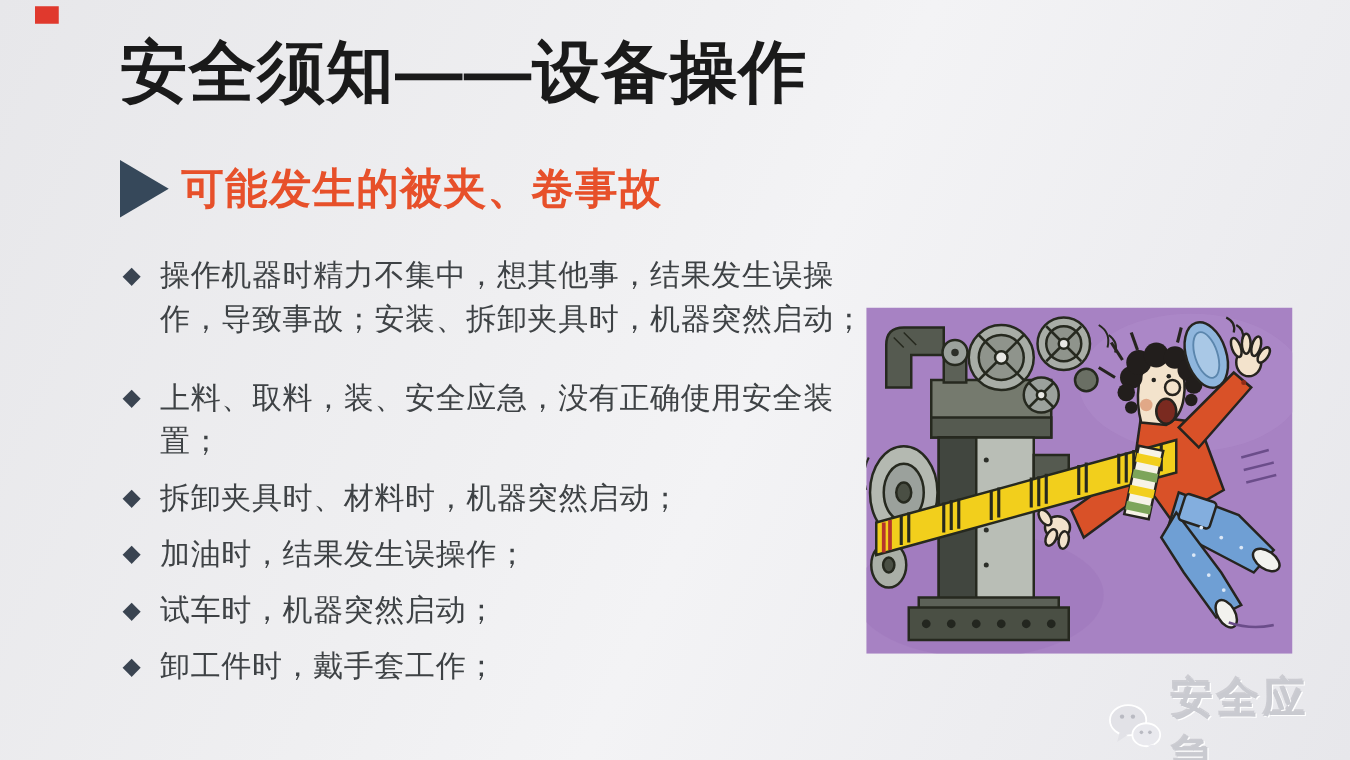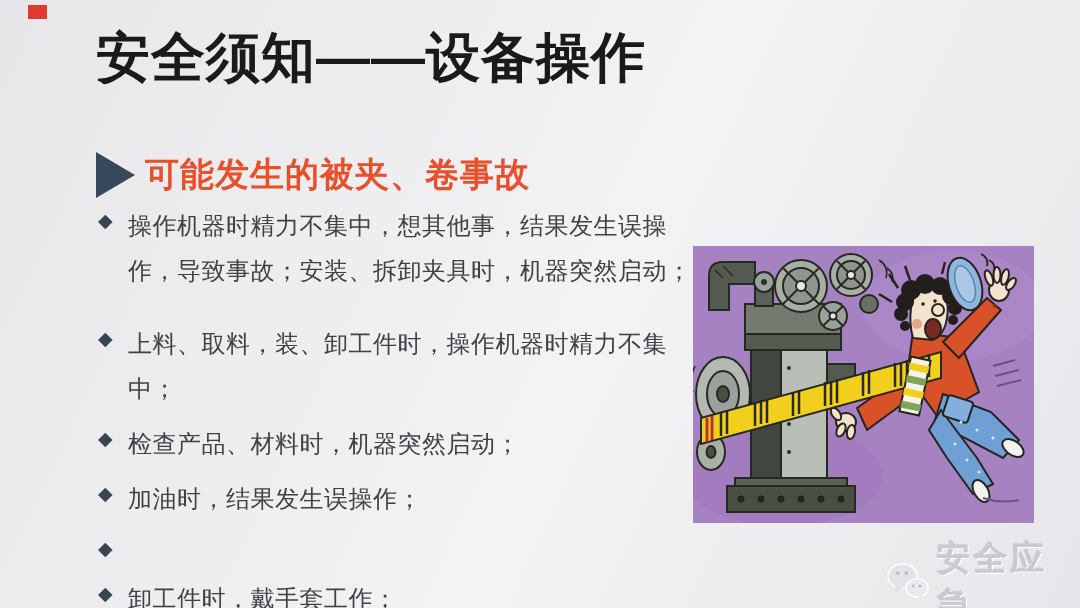--- a/index.html
+++ b/index.html
@@ -6,33 +6,33 @@
   body{
     width:1080px;height:608px;position:relative;overflow:hidden;
     font-family:"Liberation Sans",sans-serif;
     background:linear-gradient(115deg,#e7e7ea 0%,#efeff1 38%,#f3f3f5 55%,#e7e7eb 100%);
   }
   .corner-accent{position:absolute;left:28px;top:5px;width:19px;height:14px;background:#e0392d;}
   .slide-title{
     position:absolute;left:57px;top:22px;width:900px;
     font-size:54px;font-weight:700;color:#1a1a1a;letter-spacing:1px;margin-left:39px;
   }
-  .section-heading{position:absolute;left:96px;top:152px;display:flex;align-items:center;}
+  .section-heading{position:absolute;left:96px;top:128px;display:flex;align-items:center;}
   .tri{
     width:0;height:0;border-top:23px solid transparent;border-bottom:23px solid transparent;
     border-left:39px solid #36485a;margin-right:10px;
   }
   .section-heading-text{font-size:34px;font-weight:700;color:#e7502a;letter-spacing:1px;}
   .bullet-list{position:absolute;left:98px;top:203px;width:600px;margin:0;padding:0;list-style:none;}
   .bullet{display:flex;align-items:flex-start;margin-bottom:10px;}
   .bullet.first{margin-bottom:28px;}
   .diamond{
     flex:0 0 30px;font-size:19px;color:#3a4451;line-height:35px;
   }
-  .btext{font-size:24px;color:#3e4245;line-height:45px;letter-spacing:0.5px;}
+  .btext{font-size:24px;color:#3e4245;line-height:35px;letter-spacing:0.5px;}
   .bullet.first .btext{width:585px;}
   .illustration{position:absolute;left:693px;top:246px;width:341px;height:277px;}
   .watermark{position:absolute;left:886px;top:536px;display:flex;align-items:center;}
   .wm-icon{width:46px;height:44px;margin-right:6px;}
   .wm-text{
     font-size:34px;font-weight:700;color:#c9cad0;letter-spacing:3px;
     text-shadow:1px 1px 0 #ffffff,-1px -1px 0 rgba(120,120,130,0.25);
   }
 </style>
 </head>
@@ -47,32 +47,33 @@
   <span class="section-heading-text">可能发生的被夹、卷事故</span>
 </div>
 
 <ul class="bullet-list">
   <li class="bullet first">
     <span class="diamond">◆</span>
     <span class="btext">操作机器时精力不集中，想其他事，结果发生误操作，导致事故；安装、拆卸夹具时，机器突然启动；</span>
   </li>
   <li class="bullet">
     <span class="diamond">◆</span>
-    <span class="btext">上料、取料，装、卸工件时，操作机器时精力不集中；</span>
-  </li>
-  <li class="bullet">
-    <span class="diamond">◆</span>
-    <span class="btext">检查产品、材料时，机器突然启动；</span>
+    <span class="btext">上料、取料，装、安全应急，没有正确使用安全装置；</span>
+  </li>
+  <li class="bullet">
+    <span class="diamond">◆</span>
+    <span class="btext">拆卸夹具时、材料时，机器突然启动；</span>
   </li>
   <li class="bullet">
     <span class="diamond">◆</span>
     <span class="btext">加油时，结果发生误操作；</span>
   </li>
   <li class="bullet">
     <span class="diamond">◆</span>
+    <span class="btext">试车时，机器突然启动；</span>
   </li>
   <li class="bullet">
     <span class="diamond">◆</span>
     <span class="btext">卸工件时，戴手套工作；</span>
   </li>
 </ul>
 
 <svg class="illustration" viewBox="0 0 341 277" xmlns="http://www.w3.org/2000/svg">
 
   <rect x="0" y="0" width="341" height="277" fill="#a782c3"></rect>

